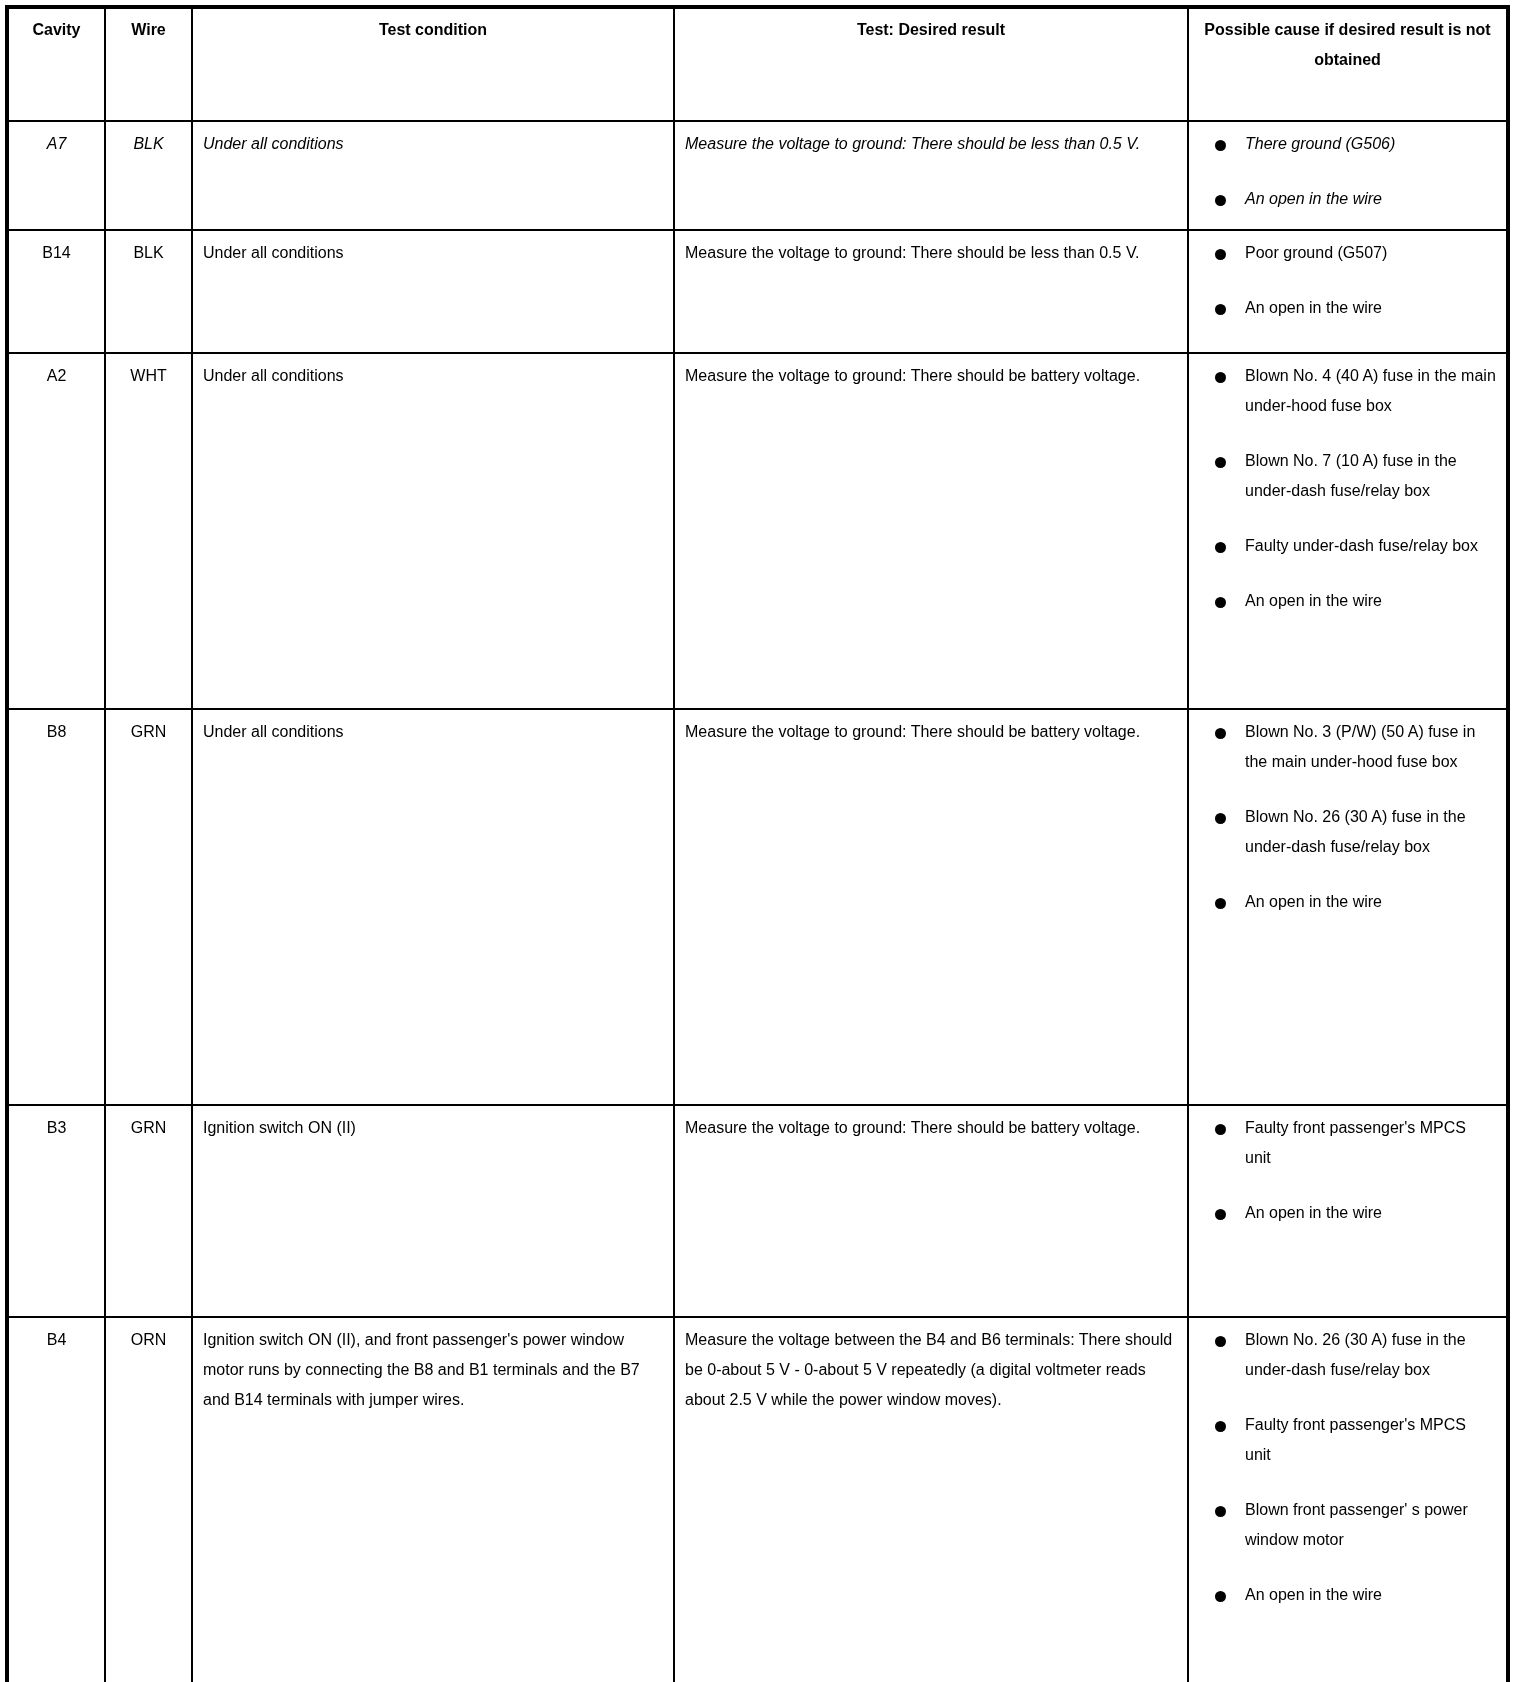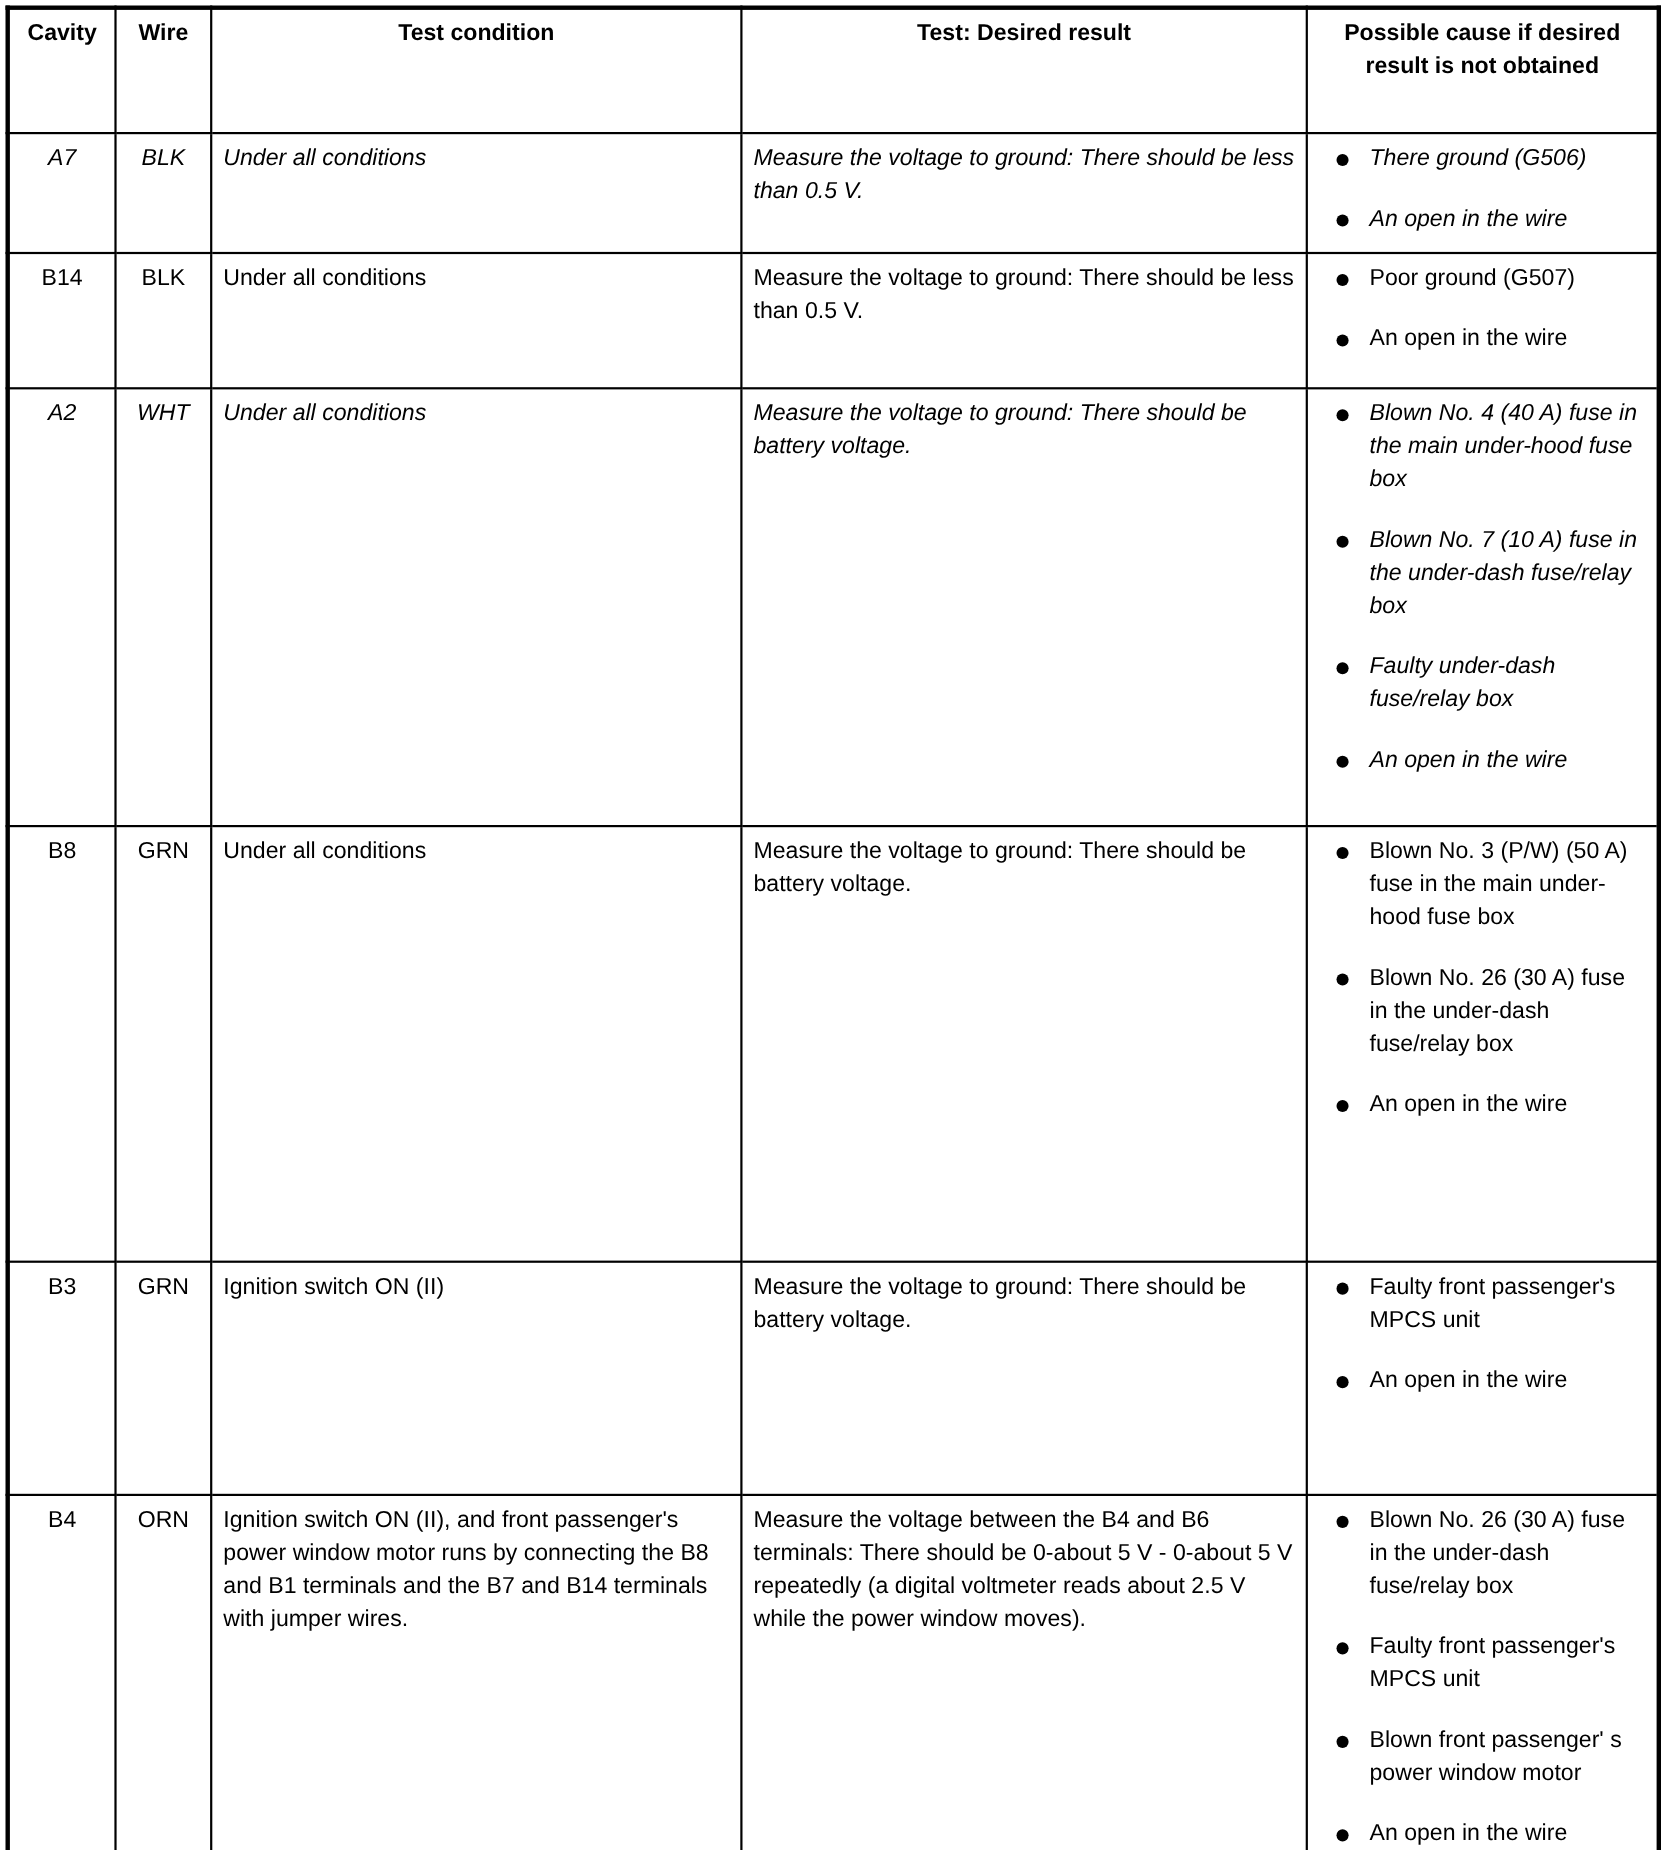--- a/index.html
+++ b/index.html
@@ -5,21 +5,21 @@
   html, body { margin: 0; padding: 0; background: #ffffff; }
   body { width: 1520px; height: 1682px; position: relative; overflow: hidden;
          font-family: "Liberation Sans", sans-serif; color: #000; }
   table.diag {
     position: absolute; left: 5px; top: 5px;
     width: 1501px; border-collapse: collapse;
     border: 4px solid #000; table-layout: fixed;
   }
   table.diag td, table.diag th {
     border: 2px solid #000; vertical-align: top;
-    font-size: 21px; line-height: 30px; padding: 7px 10px 0 10px;
+    font-size: 16px; line-height: 30px; padding: 7px 10px 0 10px;
   }
   table.diag th { font-weight: bold; text-align: center; padding-top: 6px; }
   col.c1 { width: 98px; } col.c2 { width: 87px; } col.c3 { width: 482px; }
   col.c4 { width: 514px; } col.c5 { width: 320px; }
   tr.hdr { height: 114px; }
   td.ctr { text-align: center; }
   ul.causes { list-style: none; margin: 0; padding: 0; }
   ul.causes li { position: relative; padding-left: 46px; margin-bottom: 25px; }
   ul.causes li:last-child { margin-bottom: 12px; }
   ul.causes li .dot {
@@ -65,21 +65,21 @@
         <td class="ctr">BLK</td>
         <td>Under all conditions</td>
         <td>Measure the voltage to ground: There should be less than 0.5 V.</td>
         <td>
           <ul class="causes">
             <li><span class="dot"></span><span>Poor ground (G507)</span></li>
             <li><span class="dot"></span><span>An open in the wire</span></li>
           </ul>
         </td>
       </tr>
-      <tr style="height: 398px; font-style: italic;">
+      <tr style="height: 356px;">
         <td class="ctr">A2</td>
         <td class="ctr">WHT</td>
         <td>Under all conditions</td>
         <td>Measure the voltage to ground: There should be battery voltage.</td>
         <td>
           <ul class="causes">
             <li><span class="dot"></span><span>Blown No. 4 (40 A) fuse in the main under-hood fuse box</span></li>
             <li><span class="dot"></span><span>Blown No. 7 (10 A) fuse in the under-dash fuse/relay box</span></li>
             <li><span class="dot"></span><span>Faulty under-dash fuse/relay box</span></li>
             <li><span class="dot"></span><span>An open in the wire</span></li>

